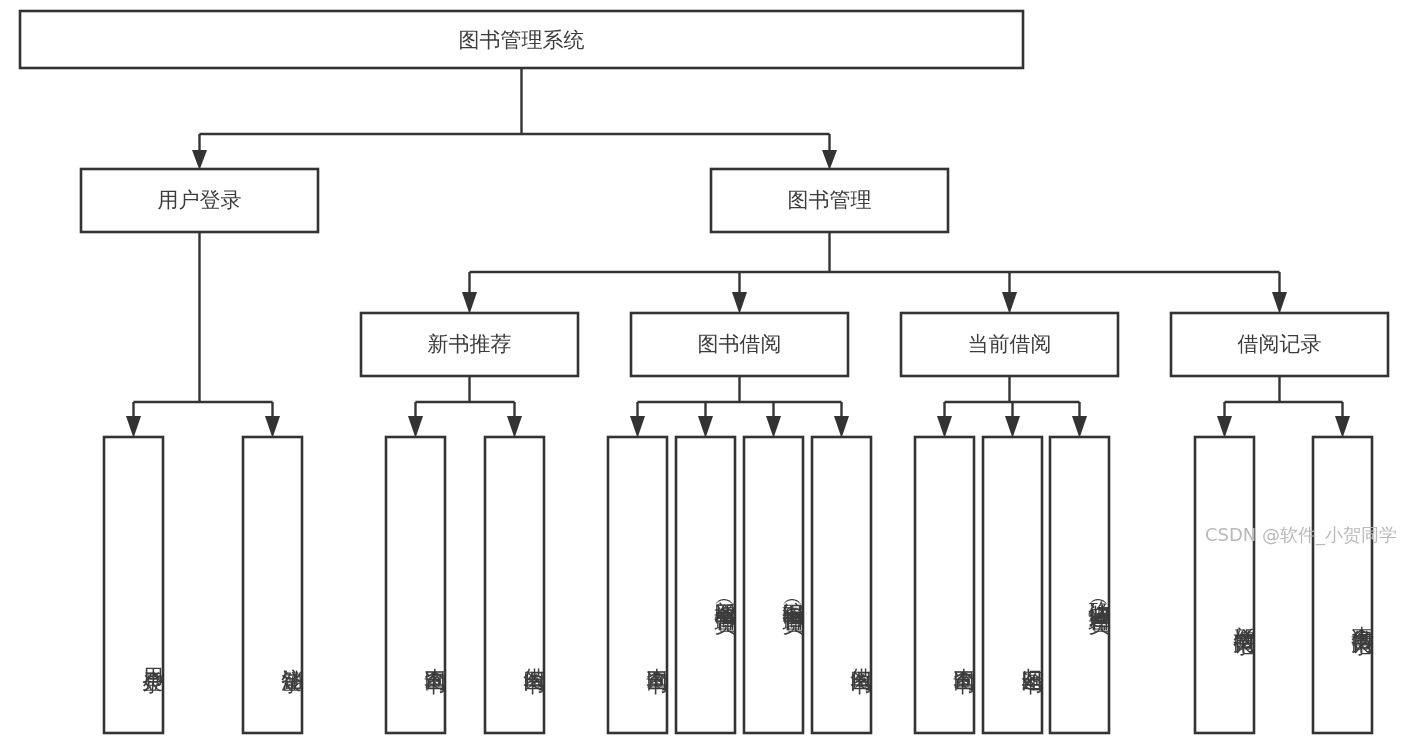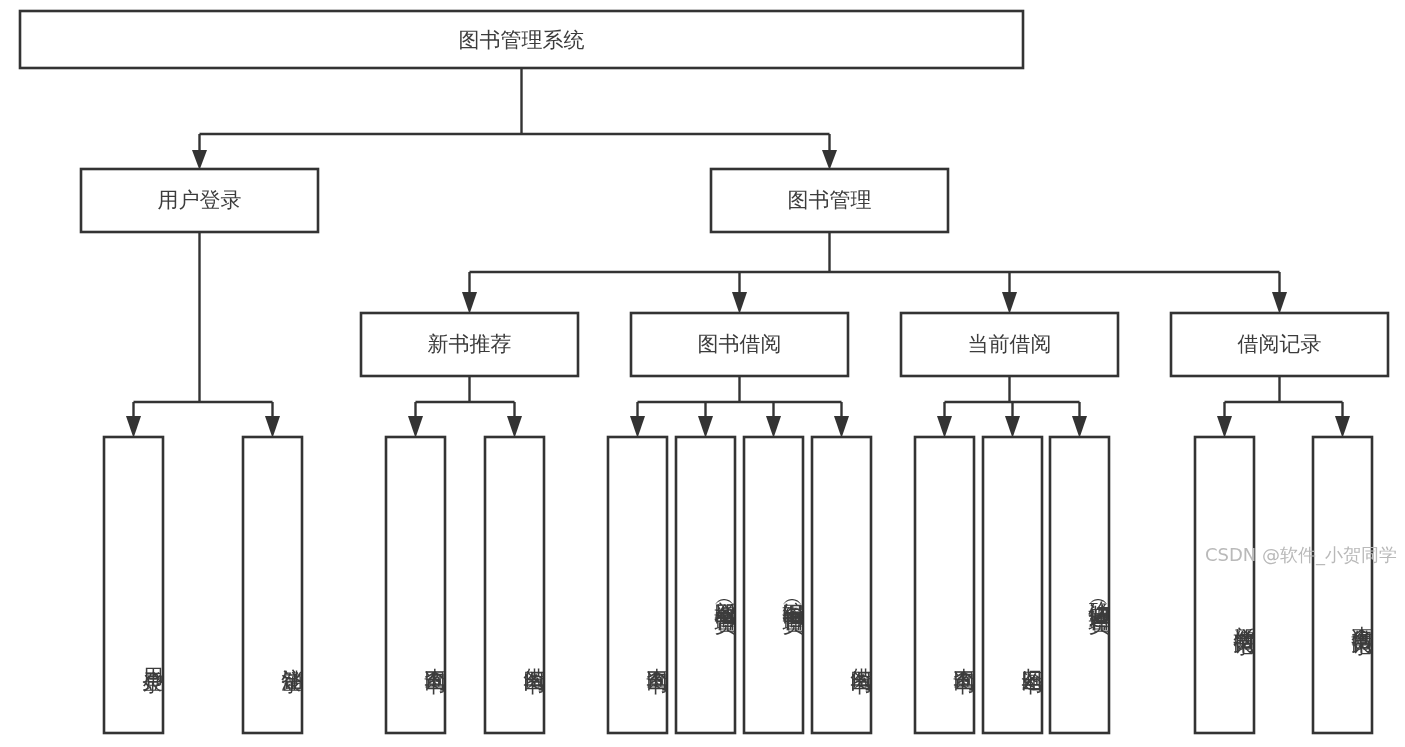--- a/index.html
+++ b/index.html
@@ -59,21 +59,21 @@
     font-size: 21px;
     color: #3c3c3c;
     letter-spacing: 2px;
     line-height: 1;
     white-space: nowrap;
     pointer-events: none;
   }
   #watermark {
     position: absolute;
     right: 8px;
-    bottom: 0;
+    bottom: 20px;
     font-family: "DejaVu Sans", "Liberation Sans", sans-serif;
     font-size: 18px;
     color: #b9b9b9;
     white-space: nowrap;
     pointer-events: none;
   }
 </style>
 </head>
 <body>
 

